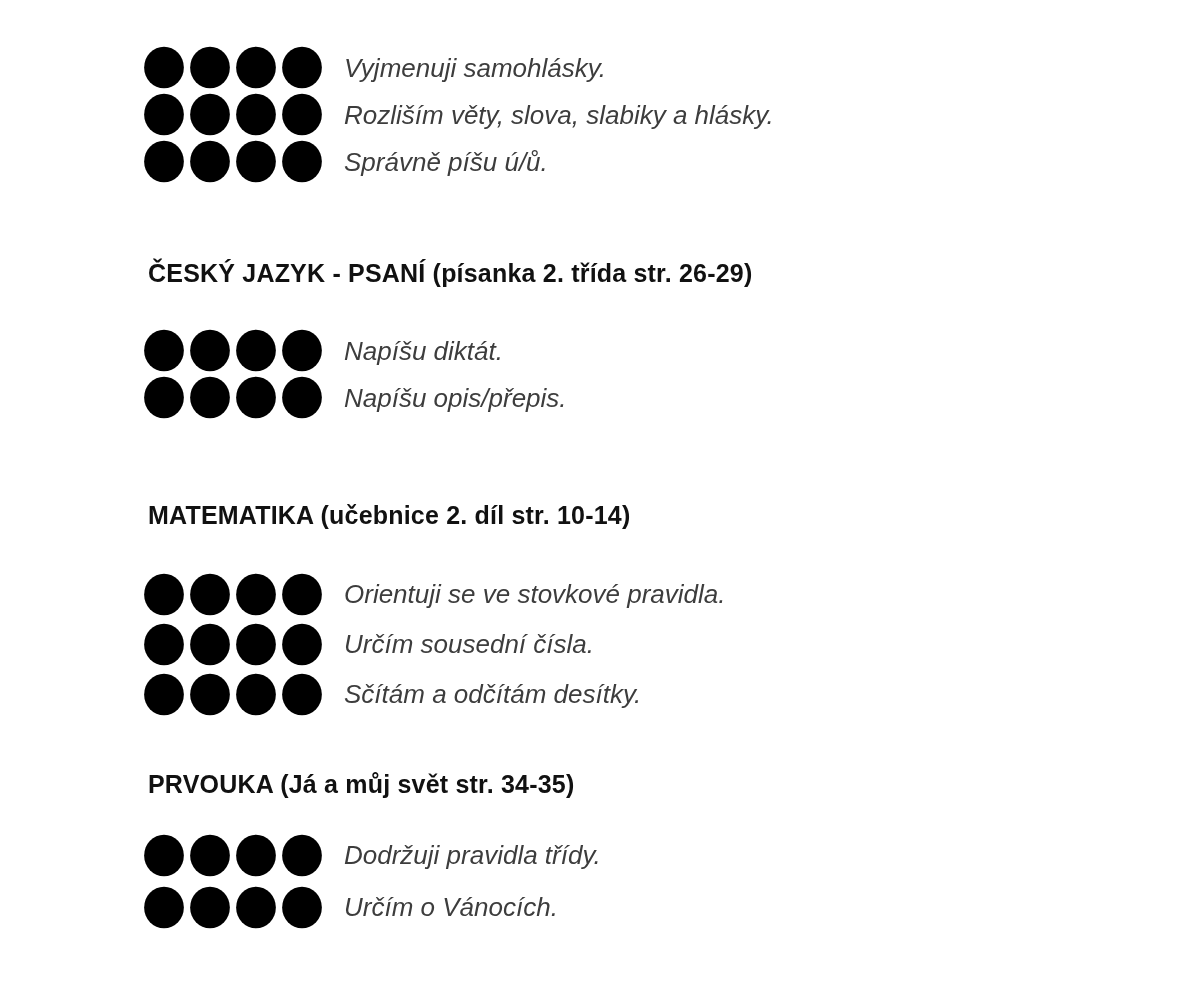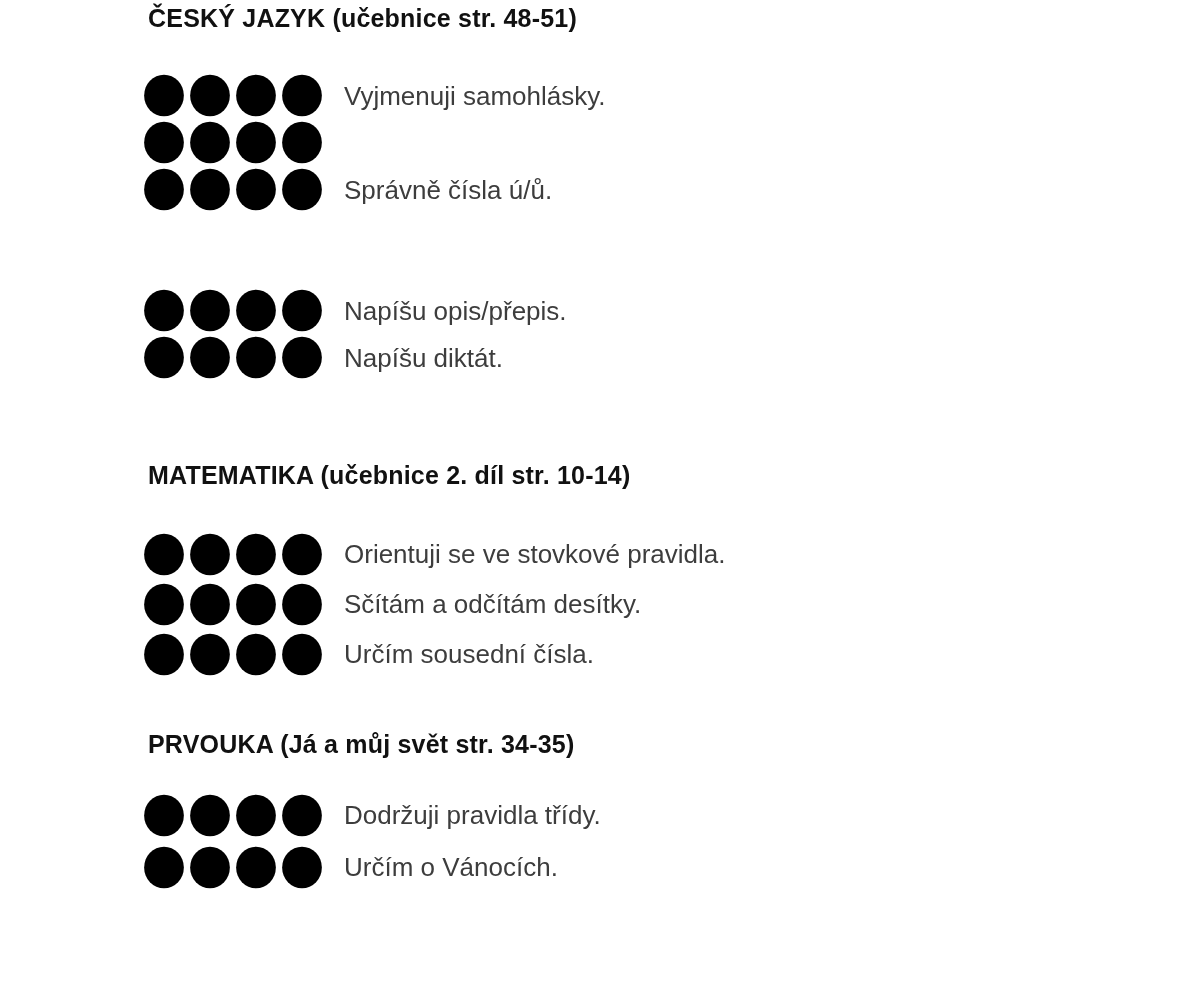--- a/index.html
+++ b/index.html
@@ -52,20 +52,21 @@
     flex: 0 0 auto;
   }
   .face { display: block; }
   .face svg { display: block; }
   .label {
     margin-left: 20px;
     font-size: 26px;
     line-height: 30px;
     color: var(--body-color);
     white-space: nowrap;
+    font-style: italic;
   }
 </style>
 </head>
 <body style="background: rgb(255, 255, 255);">
 
 <svg width="0" height="0" style="position:absolute" aria-hidden="true">
   <defs>
     <symbol id="sym-face-neutral" viewBox="0 0 44 46">
       <ellipse class="outline" cx="22" cy="23" rx="20.3" ry="21.3"></ellipse>
       <circle class="dot" cx="14.5" cy="17" r="3"></circle>
@@ -88,21 +89,20 @@
       <ellipse class="outline" cx="22" cy="23" rx="20.3" ry="21.3"></ellipse>
       <path class="eye-arc" d="M9.5 19 Q14 12.5 18.5 19"></path>
       <path class="eye-arc" d="M25.5 19 Q30 12.5 34.5 19"></path>
       <path class="mouth-open" d="M9 25.2 Q22 28.5 35 25.2 C34.2 35.5 29.5 40.8 22 40.8 C14.5 40.8 9.8 35.5 9 25.2 Z"></path>
     </symbol>
   </defs>
 </svg>
 
 <main class="sheet">
   <section class="subject">
-    <h2 class="section-heading">ČESKÝ JAZYK (učebnice str. 48-51)</h2>
     <div class="rows">
   <div class="row">
     <div class="faces">
             <span class="face">
               <svg width="44" height="45" viewBox="0 0 44 46">
                 <use href="#sym-face-neutral" xlink:href="#sym-face-neutral"></use>
               </svg>
             </span>
             <span class="face">
               <svg width="44" height="45" viewBox="0 0 44 46">
@@ -139,51 +139,53 @@
               <svg width="44" height="45" viewBox="0 0 44 46">
                 <use href="#sym-face-smile" xlink:href="#sym-face-smile"></use>
               </svg>
             </span>
             <span class="face grin">
               <svg width="44" height="45" viewBox="0 0 44 46">
                 <use href="#sym-face-grin" xlink:href="#sym-face-grin"></use>
               </svg>
             </span>
           </div>
-  </div>
-
-  <div class="row">
-    <div class="faces">
-            <span class="face">
-              <svg width="44" height="45" viewBox="0 0 44 46">
-                <use href="#sym-face-neutral" xlink:href="#sym-face-neutral"></use>
-              </svg>
-            </span>
-            <span class="face">
-              <svg width="44" height="45" viewBox="0 0 44 46">
-                <use href="#sym-face-slight-smile" xlink:href="#sym-face-slight-smile"></use>
-              </svg>
-            </span>
-            <span class="face">
-              <svg width="44" height="45" viewBox="0 0 44 46">
-                <use href="#sym-face-smile" xlink:href="#sym-face-smile"></use>
-              </svg>
-            </span>
-            <span class="face grin">
-              <svg width="44" height="45" viewBox="0 0 44 46">
-                <use href="#sym-face-grin" xlink:href="#sym-face-grin"></use>
-              </svg>
-            </span>
-          </div>
-    <span class="label">Správně čísla ú/ů.</span>
+    <span class="label">Rozliším věty, slova, slabiky a hlásky.</span>
+  </div>
+
+  <div class="row">
+    <div class="faces">
+            <span class="face">
+              <svg width="44" height="45" viewBox="0 0 44 46">
+                <use href="#sym-face-neutral" xlink:href="#sym-face-neutral"></use>
+              </svg>
+            </span>
+            <span class="face">
+              <svg width="44" height="45" viewBox="0 0 44 46">
+                <use href="#sym-face-slight-smile" xlink:href="#sym-face-slight-smile"></use>
+              </svg>
+            </span>
+            <span class="face">
+              <svg width="44" height="45" viewBox="0 0 44 46">
+                <use href="#sym-face-smile" xlink:href="#sym-face-smile"></use>
+              </svg>
+            </span>
+            <span class="face grin">
+              <svg width="44" height="45" viewBox="0 0 44 46">
+                <use href="#sym-face-grin" xlink:href="#sym-face-grin"></use>
+              </svg>
+            </span>
+          </div>
+    <span class="label">Správně píšu ú/ů.</span>
   </div>
 </div>
   </section>
 
   <section class="subject">
+    <h2 class="section-heading">ČESKÝ JAZYK - PSANÍ (písanka 2. třída str. 26-29)</h2>
     <div class="rows">
 
   <div class="row">
     <div class="faces">
             <span class="face">
               <svg width="44" height="45" viewBox="0 0 44 46">
                 <use href="#sym-face-neutral" xlink:href="#sym-face-neutral"></use>
               </svg>
             </span>
             <span class="face">
@@ -195,47 +197,47 @@
               <svg width="44" height="45" viewBox="0 0 44 46">
                 <use href="#sym-face-smile" xlink:href="#sym-face-smile"></use>
               </svg>
             </span>
             <span class="face grin">
               <svg width="44" height="45" viewBox="0 0 44 46">
                 <use href="#sym-face-grin" xlink:href="#sym-face-grin"></use>
               </svg>
             </span>
           </div>
+    <span class="label">Napíšu diktát.</span>
+  </div>
+
+  <div class="row">
+    <div class="faces">
+            <span class="face">
+              <svg width="44" height="45" viewBox="0 0 44 46">
+                <use href="#sym-face-neutral" xlink:href="#sym-face-neutral"></use>
+              </svg>
+            </span>
+            <span class="face">
+              <svg width="44" height="45" viewBox="0 0 44 46">
+                <use href="#sym-face-slight-smile" xlink:href="#sym-face-slight-smile"></use>
+              </svg>
+            </span>
+            <span class="face">
+              <svg width="44" height="45" viewBox="0 0 44 46">
+                <use href="#sym-face-smile" xlink:href="#sym-face-smile"></use>
+              </svg>
+            </span>
+            <span class="face grin">
+              <svg width="44" height="45" viewBox="0 0 44 46">
+                <use href="#sym-face-grin" xlink:href="#sym-face-grin"></use>
+              </svg>
+            </span>
+          </div>
     <span class="label">Napíšu opis/přepis.</span>
-  </div>
-
-  <div class="row">
-    <div class="faces">
-            <span class="face">
-              <svg width="44" height="45" viewBox="0 0 44 46">
-                <use href="#sym-face-neutral" xlink:href="#sym-face-neutral"></use>
-              </svg>
-            </span>
-            <span class="face">
-              <svg width="44" height="45" viewBox="0 0 44 46">
-                <use href="#sym-face-slight-smile" xlink:href="#sym-face-slight-smile"></use>
-              </svg>
-            </span>
-            <span class="face">
-              <svg width="44" height="45" viewBox="0 0 44 46">
-                <use href="#sym-face-smile" xlink:href="#sym-face-smile"></use>
-              </svg>
-            </span>
-            <span class="face grin">
-              <svg width="44" height="45" viewBox="0 0 44 46">
-                <use href="#sym-face-grin" xlink:href="#sym-face-grin"></use>
-              </svg>
-            </span>
-          </div>
-    <span class="label">Napíšu diktát.</span>
   </div>
 </div>
   </section>
 
   <section class="subject">
     <h2 class="section-heading">MATEMATIKA (učebnice 2. díl str. 10-14)</h2>
     <div class="rows">
   <div class="row">
     <div class="faces">
             <span class="face">
@@ -278,47 +280,47 @@
               <svg width="44" height="45" viewBox="0 0 44 46">
                 <use href="#sym-face-smile" xlink:href="#sym-face-smile"></use>
               </svg>
             </span>
             <span class="face grin">
               <svg width="44" height="45" viewBox="0 0 44 46">
                 <use href="#sym-face-grin" xlink:href="#sym-face-grin"></use>
               </svg>
             </span>
           </div>
+    <span class="label">Určím sousední čísla.</span>
+  </div>
+
+  <div class="row">
+    <div class="faces">
+            <span class="face">
+              <svg width="44" height="45" viewBox="0 0 44 46">
+                <use href="#sym-face-neutral" xlink:href="#sym-face-neutral"></use>
+              </svg>
+            </span>
+            <span class="face">
+              <svg width="44" height="45" viewBox="0 0 44 46">
+                <use href="#sym-face-slight-smile" xlink:href="#sym-face-slight-smile"></use>
+              </svg>
+            </span>
+            <span class="face">
+              <svg width="44" height="45" viewBox="0 0 44 46">
+                <use href="#sym-face-smile" xlink:href="#sym-face-smile"></use>
+              </svg>
+            </span>
+            <span class="face grin">
+              <svg width="44" height="45" viewBox="0 0 44 46">
+                <use href="#sym-face-grin" xlink:href="#sym-face-grin"></use>
+              </svg>
+            </span>
+          </div>
     <span class="label">Sčítám a odčítám desítky.</span>
-  </div>
-
-  <div class="row">
-    <div class="faces">
-            <span class="face">
-              <svg width="44" height="45" viewBox="0 0 44 46">
-                <use href="#sym-face-neutral" xlink:href="#sym-face-neutral"></use>
-              </svg>
-            </span>
-            <span class="face">
-              <svg width="44" height="45" viewBox="0 0 44 46">
-                <use href="#sym-face-slight-smile" xlink:href="#sym-face-slight-smile"></use>
-              </svg>
-            </span>
-            <span class="face">
-              <svg width="44" height="45" viewBox="0 0 44 46">
-                <use href="#sym-face-smile" xlink:href="#sym-face-smile"></use>
-              </svg>
-            </span>
-            <span class="face grin">
-              <svg width="44" height="45" viewBox="0 0 44 46">
-                <use href="#sym-face-grin" xlink:href="#sym-face-grin"></use>
-              </svg>
-            </span>
-          </div>
-    <span class="label">Určím sousední čísla.</span>
   </div>
 </div>
   </section>
 
   <section class="subject">
     <h2 class="section-heading">PRVOUKA (Já a můj svět str. 34-35)</h2>
     <div class="rows">
   <div class="row">
     <div class="faces">
             <span class="face">

